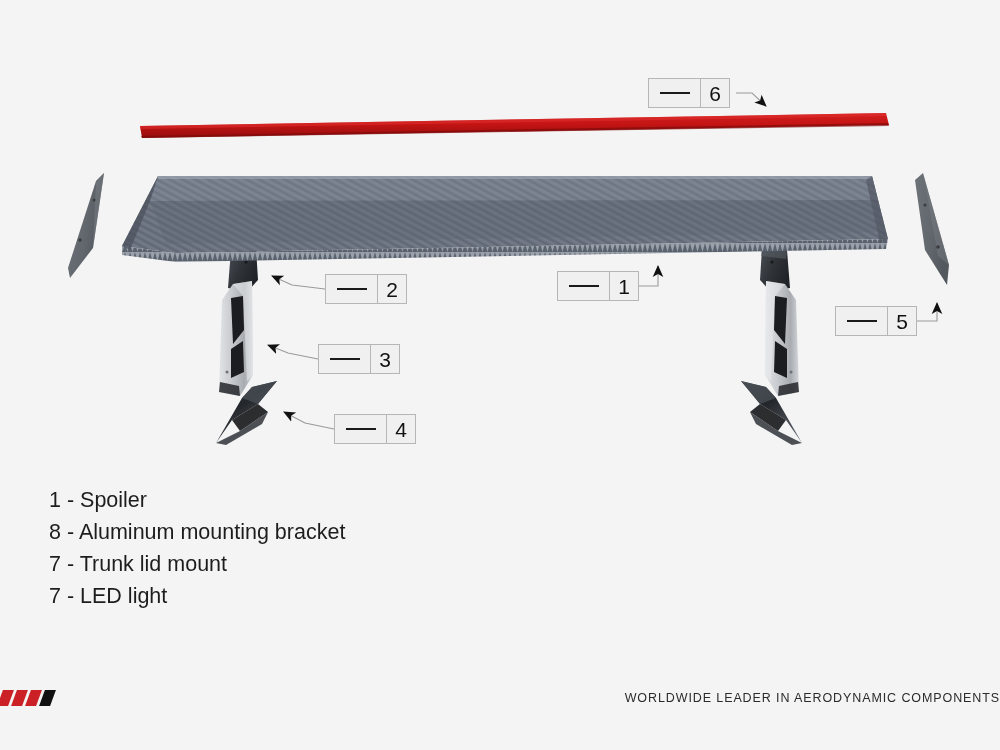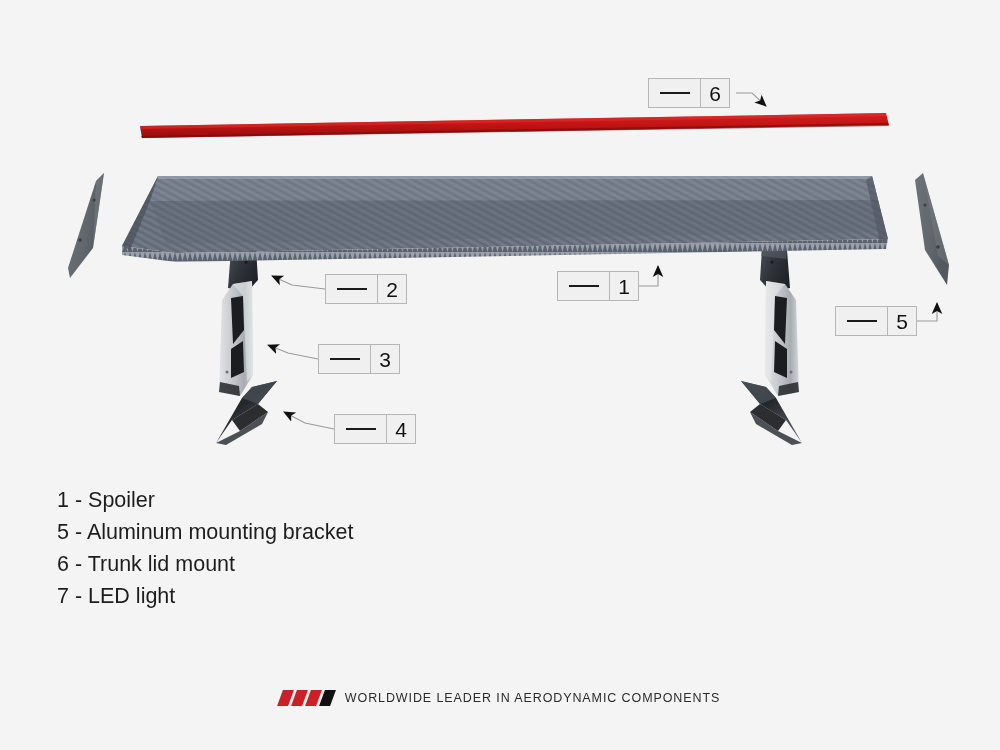--- a/index.html
+++ b/index.html
@@ -37,34 +37,34 @@
   .callout .numcell{
     width:28px;
     display:flex;align-items:center;justify-content:center;
     font-size:21px;color:#111;line-height:1;
     box-sizing:border-box;
     font-family:"Liberation Sans", sans-serif;
   }
 
   
   #legend{
-    position:absolute;left:57px;top:484px;z-index:6;
+    position:absolute;left:49px;top:484px;z-index:6;
   }
   #legend .legend-row{
     font-size:21.5px;
     color:#1d1d1d;
     line-height:32px;
     white-space:nowrap;
     font-family:"Liberation Sans", sans-serif;
   }
 
   
   #footer{
     position:absolute;left:0;top:690px;width:1000px;
-    display:flex;align-items:center;justify-content:center;
+    display:flex;align-items:center;justify-content:space-between;
     gap:12px;z-index:6;
   }
   #footer .logo-mark{
     display:flex;align-items:center;gap:3px;height:16px;
   }
   #footer .bar{
     width:11px;height:16px;
     transform:skewX(-20deg);
   }
   #footer .tagline{
@@ -259,22 +259,22 @@
 
   <div class="callout" style="left:835px;top:306px;">
     <span class="dashcell">
       <span class="dash"></span>
     </span>
     <span class="numcell">5</span>
   </div>
 
   <div id="legend">
     <div class="legend-row">1 - Spoiler</div>
-    <div class="legend-row">5 - Aluminum mounting bracket</div>
-    <div class="legend-row">6 - Trunk lid mount</div>
+    <div class="legend-row">8 - Aluminum mounting bracket</div>
+    <div class="legend-row">7 - Trunk lid mount</div>
     <div class="legend-row">7 - LED light</div>
   </div>
 
   <div id="footer">
     <span class="logo-mark">
       <span class="bar" style="background:#cc2027"></span>
       <span class="bar" style="background:#cc2027"></span>
       <span class="bar" style="background:#cc2027"></span>
       <span class="bar" style="background:#111111"></span>
     </span>

